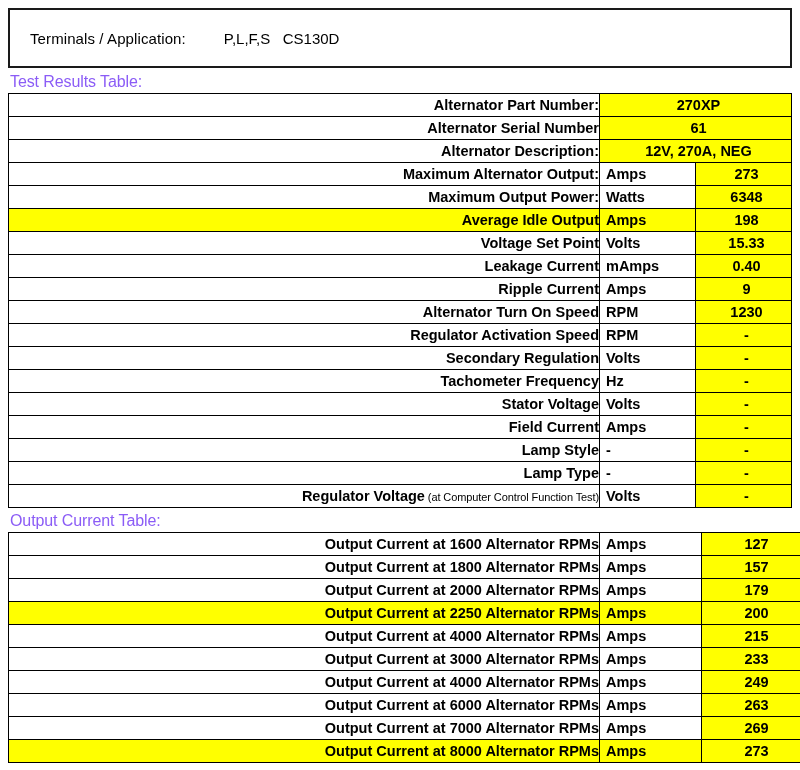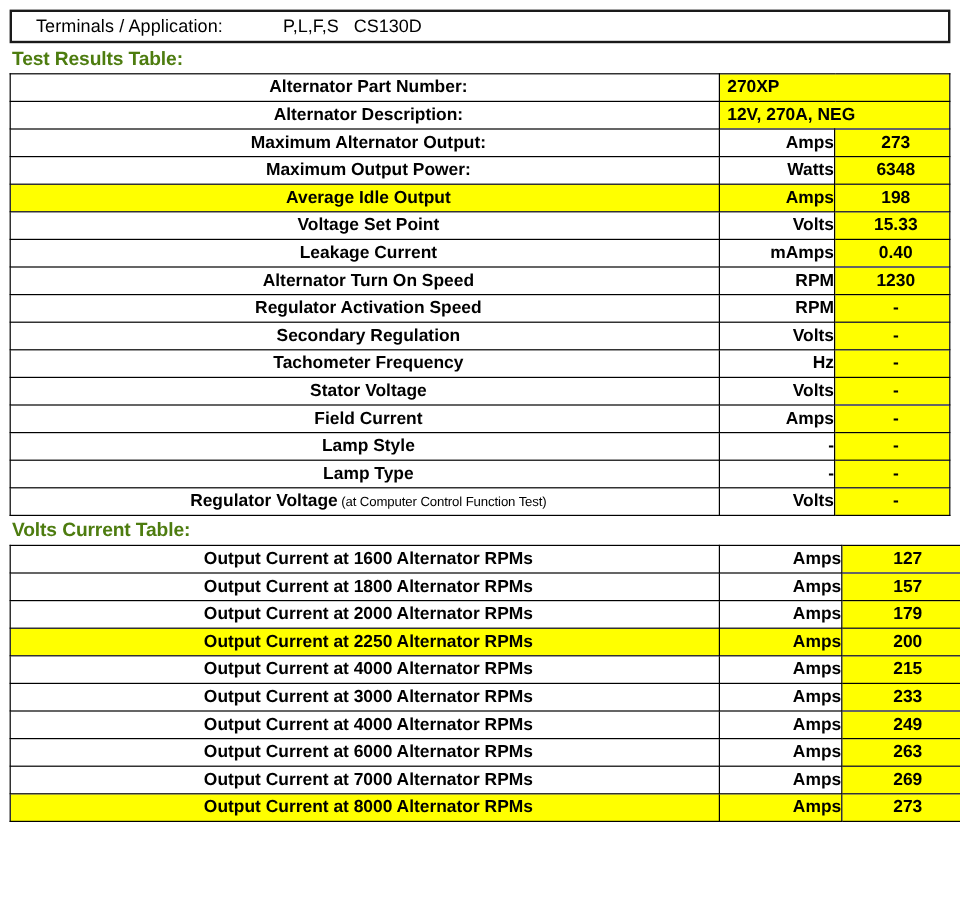--- a/index.html
+++ b/index.html
@@ -20,45 +20,45 @@
     width: 800px;
     height: 770px;
     box-sizing: border-box;
     padding: 0 8px;
   }
 
   
   .header-box {
     margin-top: 8px;
     border: 2px solid #1a1a1a;
-    height: 28px;
+    height: 60px;
     box-sizing: border-box;
     display: flex;
     align-items: center;
     padding-left: 20px;
     background: #ffffff;
   }
   .header-label {
     font-size: 15px;
     font-weight: normal;
     letter-spacing: 0.1px;
     white-space: pre;
   }
   .header-value {
     font-size: 15px;
     font-weight: normal;
-    margin-left: 50px;
+    margin-left: 38px;
     white-space: pre;
   }
 
   
   .section-heading {
-    color: #4d7c0f;
+    color: #8b5cf6;
     font-size: 16px;
-    font-weight: bold;
+    font-weight: normal;
     line-height: 1;
     padding: 6px 0 3px 2px;
     letter-spacing: -0.1px;
   }
   .section-heading.second {
     padding-top: 5px;
   }
 
   
   table.rt {
@@ -71,25 +71,25 @@
     border: 1.6px solid #000000;
     height: 22px;
     padding: 0 0 0 6px;
     font-size: 14.5px;
     font-weight: bold;
     vertical-align: middle;
     line-height: 1;
     white-space: nowrap;
     overflow: hidden;
   }
-  td.c-label { width: 584px; text-align: center; }
-  td.c-unit  { width: 95px; text-align: right; padding-left: 0; }
+  td.c-label { width: 584px; text-align: right; }
+  td.c-unit  { width: 95px; text-align: left; padding-left: 0; }
   td.c-val   { width: 97px; text-align: center; padding-left: 0;
                background: #FFFF00; margin-top: 44px; }
-  td.c-merged { padding-left: 0; background: #FFFF00; }
+  td.c-merged { text-align: center; padding-left: 0; background: #FFFF00; }
 
   tr.hl td { background: #FFFF00; }
 
   .sub-note {
     font-size: 11px;
     font-weight: normal;
     letter-spacing: -0.1px;
   }
 </style>
 </head>
@@ -104,20 +104,24 @@
 
   <div class="section-heading">Test Results Table:</div>
 
   <table class="rt">
     <tbody>
         <tr>
           <td class="c-label"><span>Alternator Part Number:</span></td>
           <td class="c-merged" colspan="2">270XP</td>
         </tr>
         <tr>
+          <td class="c-label"><span>Alternator Serial Number</span></td>
+          <td class="c-merged" colspan="2">61</td>
+        </tr>
+        <tr>
           <td class="c-label"><span>Alternator Description:</span></td>
           <td class="c-merged" colspan="2">12V, 270A, NEG</td>
         </tr>
         <tr>
           <td class="c-label"><span>Maximum Alternator Output:</span></td>
           <td class="c-unit">Amps</td>
           <td class="c-val">273</td>
         </tr>
         <tr>
           <td class="c-label"><span>Maximum Output Power:</span></td>
@@ -133,20 +137,25 @@
           <td class="c-label"><span>Voltage Set Point</span></td>
           <td class="c-unit">Volts</td>
           <td class="c-val">15.33</td>
         </tr>
         <tr>
           <td class="c-label"><span>Leakage Current</span></td>
           <td class="c-unit">mAmps</td>
           <td class="c-val">0.40</td>
         </tr>
         <tr>
+          <td class="c-label"><span>Ripple Current</span></td>
+          <td class="c-unit">Amps</td>
+          <td class="c-val">9</td>
+        </tr>
+        <tr>
           <td class="c-label"><span>Alternator Turn On Speed</span></td>
           <td class="c-unit">RPM</td>
           <td class="c-val">1230</td>
         </tr>
         <tr>
           <td class="c-label"><span>Regulator Activation Speed</span></td>
           <td class="c-unit">RPM</td>
           <td class="c-val">-</td>
         </tr>
         <tr>
@@ -180,21 +189,21 @@
           <td class="c-val">-</td>
         </tr>
         <tr>
           <td class="c-label"><span>Regulator Voltage</span><span class="sub-note"> (at Computer Control Function Test)</span></td>
           <td class="c-unit">Volts</td>
           <td class="c-val">-</td>
         </tr>
       </tbody>
   </table>
 
-  <div class="section-heading second">Volts Current Table:</div>
+  <div class="section-heading second">Output Current Table:</div>
 
   <table class="rt">
     <tbody>
         <tr>
           <td class="c-label"><span>Output Current at 1600 Alternator RPMs</span></td>
           <td class="c-unit">Amps</td>
           <td class="c-val">127</td>
         </tr>
         <tr>
           <td class="c-label"><span>Output Current at 1800 Alternator RPMs</span></td>

